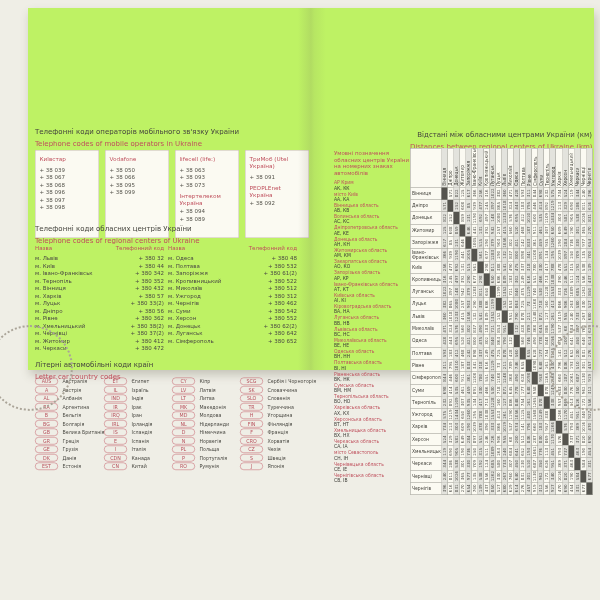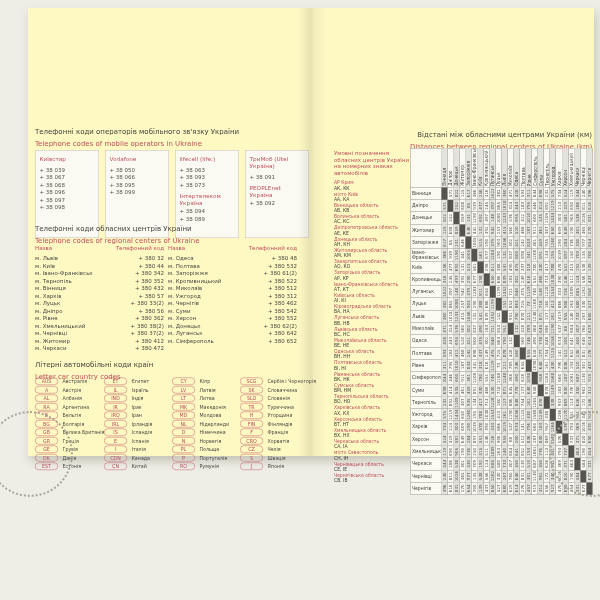--- a/index.html
+++ b/index.html
@@ -1,17 +1,17 @@
 <!DOCTYPE html>
 <html><head>
 <meta charset="utf-8">
 <style>
   html,body{margin:0;padding:0}
   body{width:600px;height:600px;background:#efeee6;font-family:"DejaVu Sans",sans-serif;position:relative;overflow:hidden}
-  .spread{position:absolute;left:28px;top:8px;width:566px;height:448px;background:#fef9c3;box-shadow:2px 5px 9px rgba(90,85,70,.28)}
+  .spread{position:absolute;left:28px;top:8px;width:566px;height:362px;background:#bef264;box-shadow:2px 5px 9px rgba(90,85,70,.28)}
   .gutter{position:absolute;left:270px;top:0;width:28px;height:100%;background:linear-gradient(90deg,rgba(110,105,90,0) 0%,rgba(110,105,90,.16) 46%,rgba(110,105,90,.09) 58%,rgba(110,105,90,0) 100%)}
   .arc{position:absolute;width:82px;height:82px;border:2px dotted #aaa498;border-radius:50%;background:transparent}
   .arc.bl{left:-41px;bottom:-41px}
   .arc.br{right:-41px;bottom:-41px}
   .c2x{position:absolute;left:0;top:0;width:1132px;height:1032px;transform:scale(.5);transform-origin:0 0}
   .abs{position:absolute}
   .t-uk{font-size:14px;line-height:24px;color:#45443e;white-space:nowrap}
   .t-en{font-size:14px;line-height:24px;color:#bf4f5c;white-space:nowrap}
   
   #operators{left:14px;top:284px;display:flex;gap:12px}

